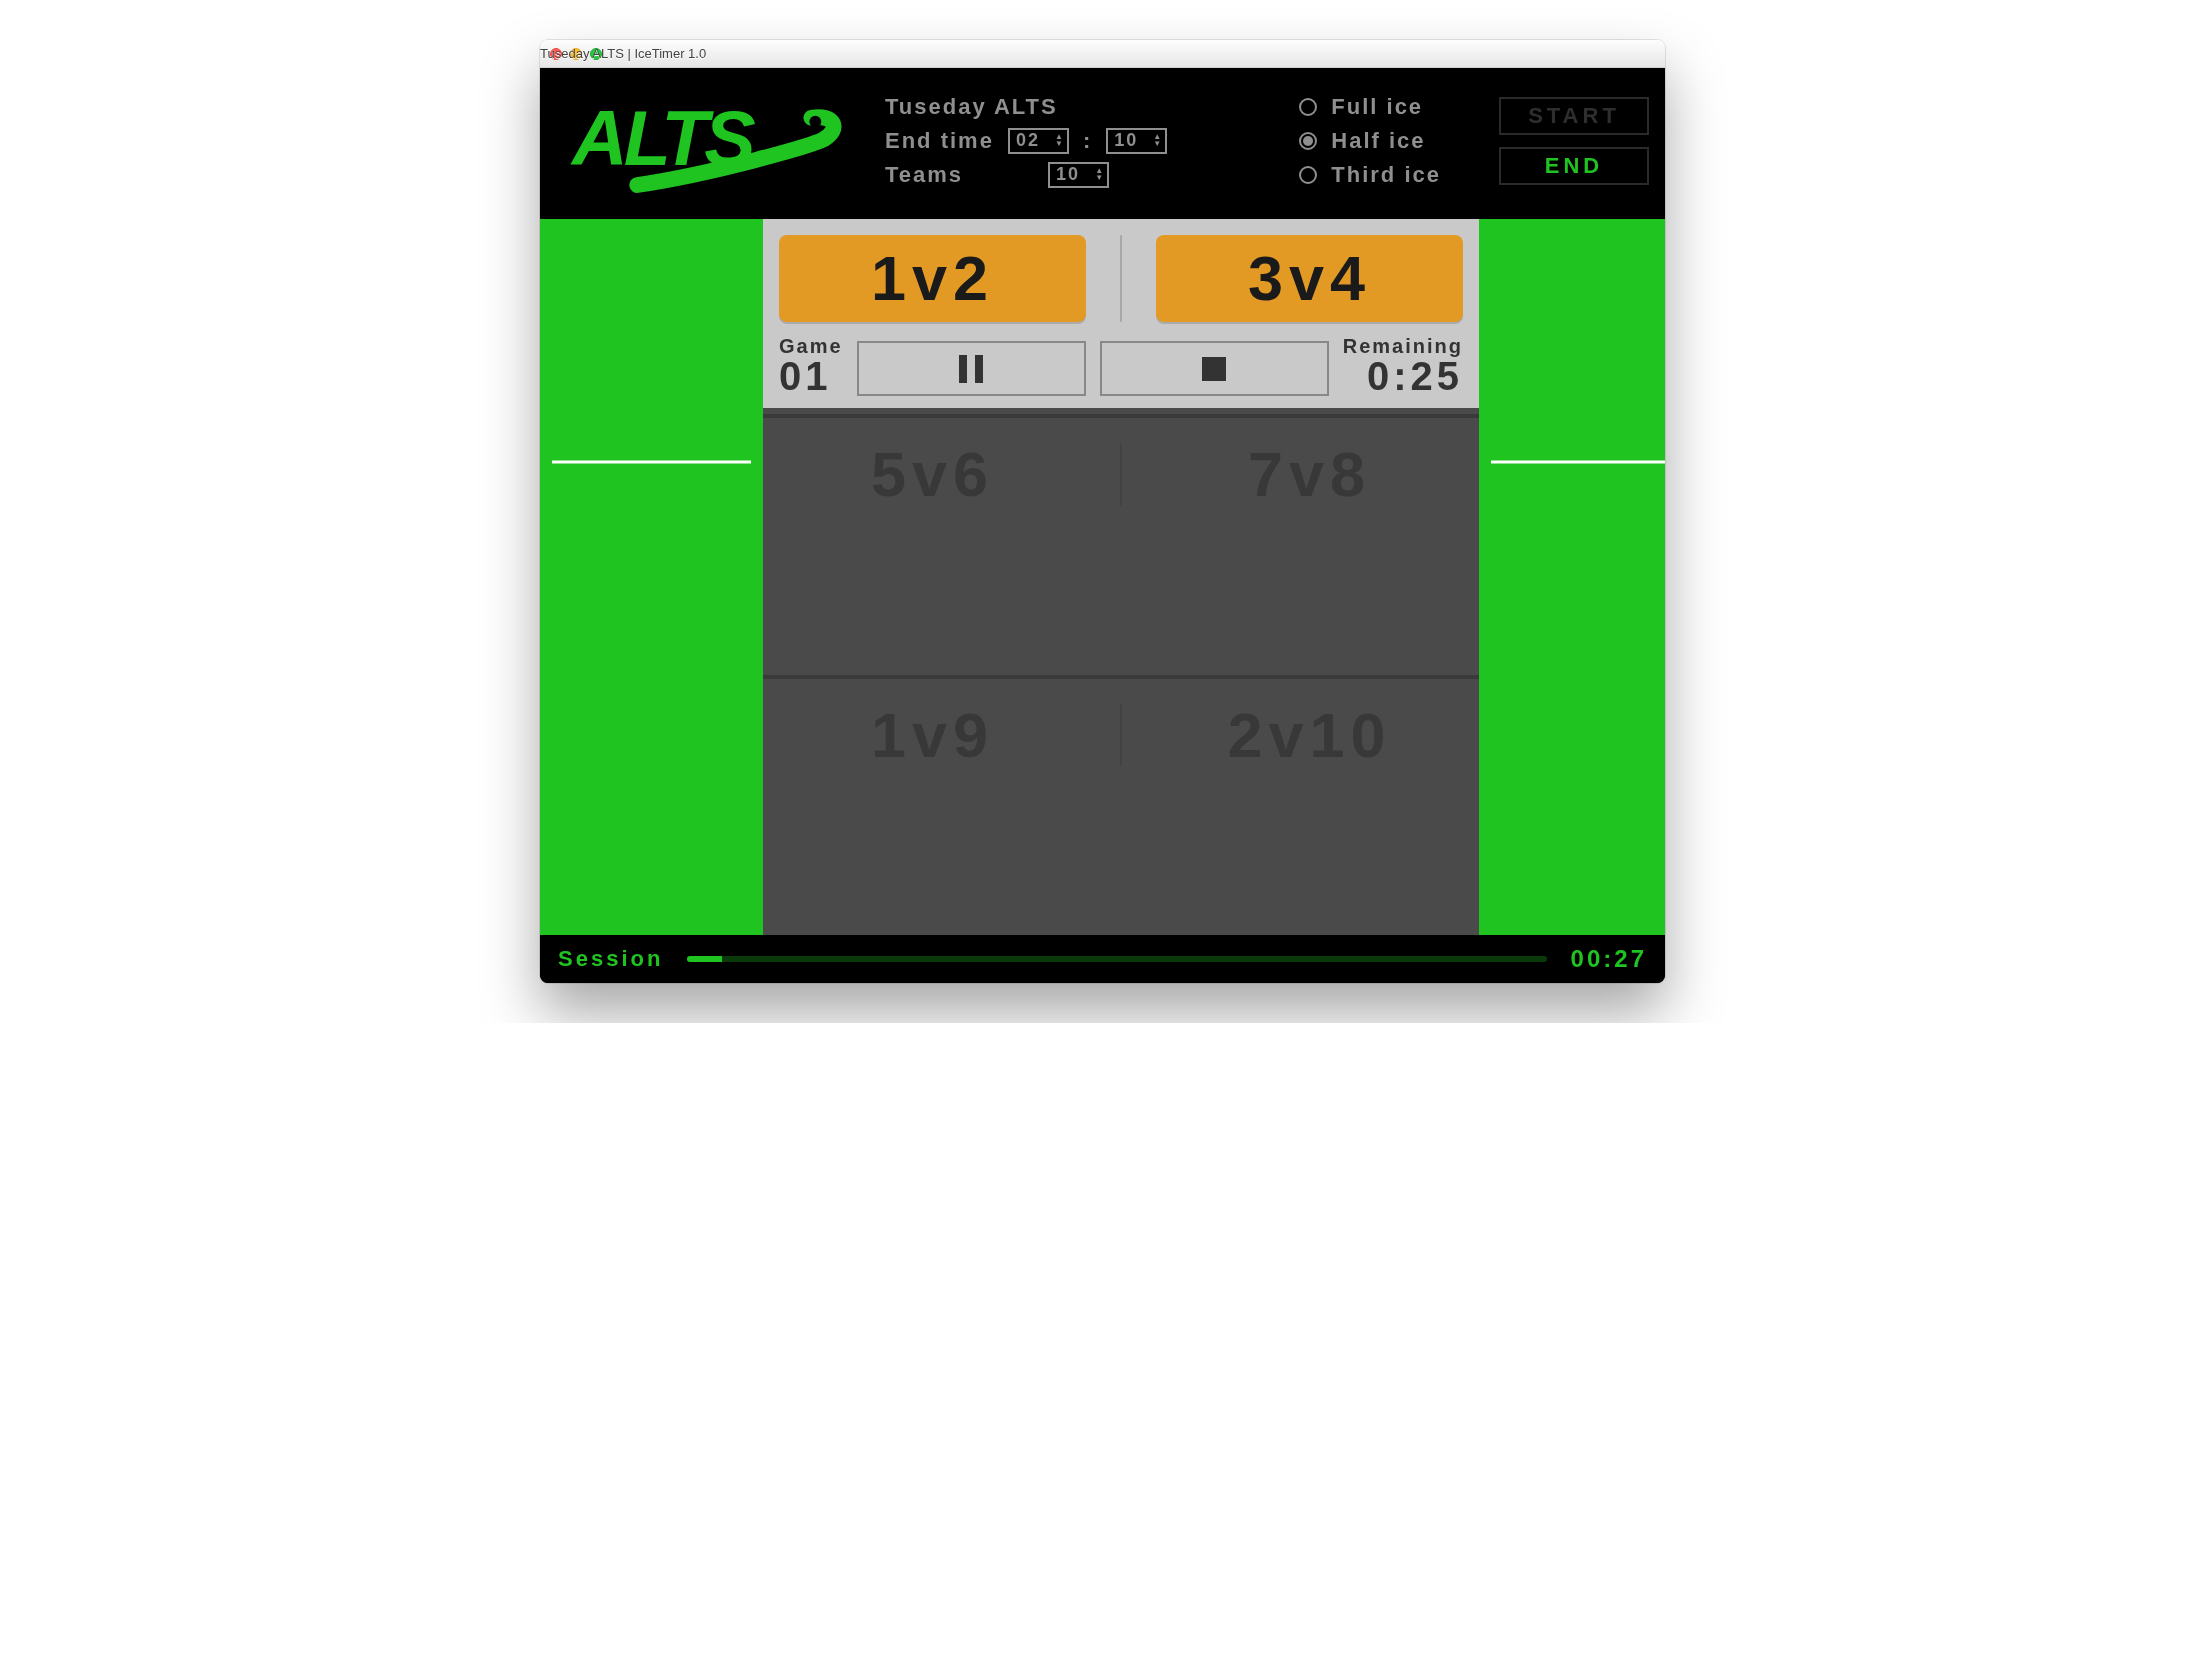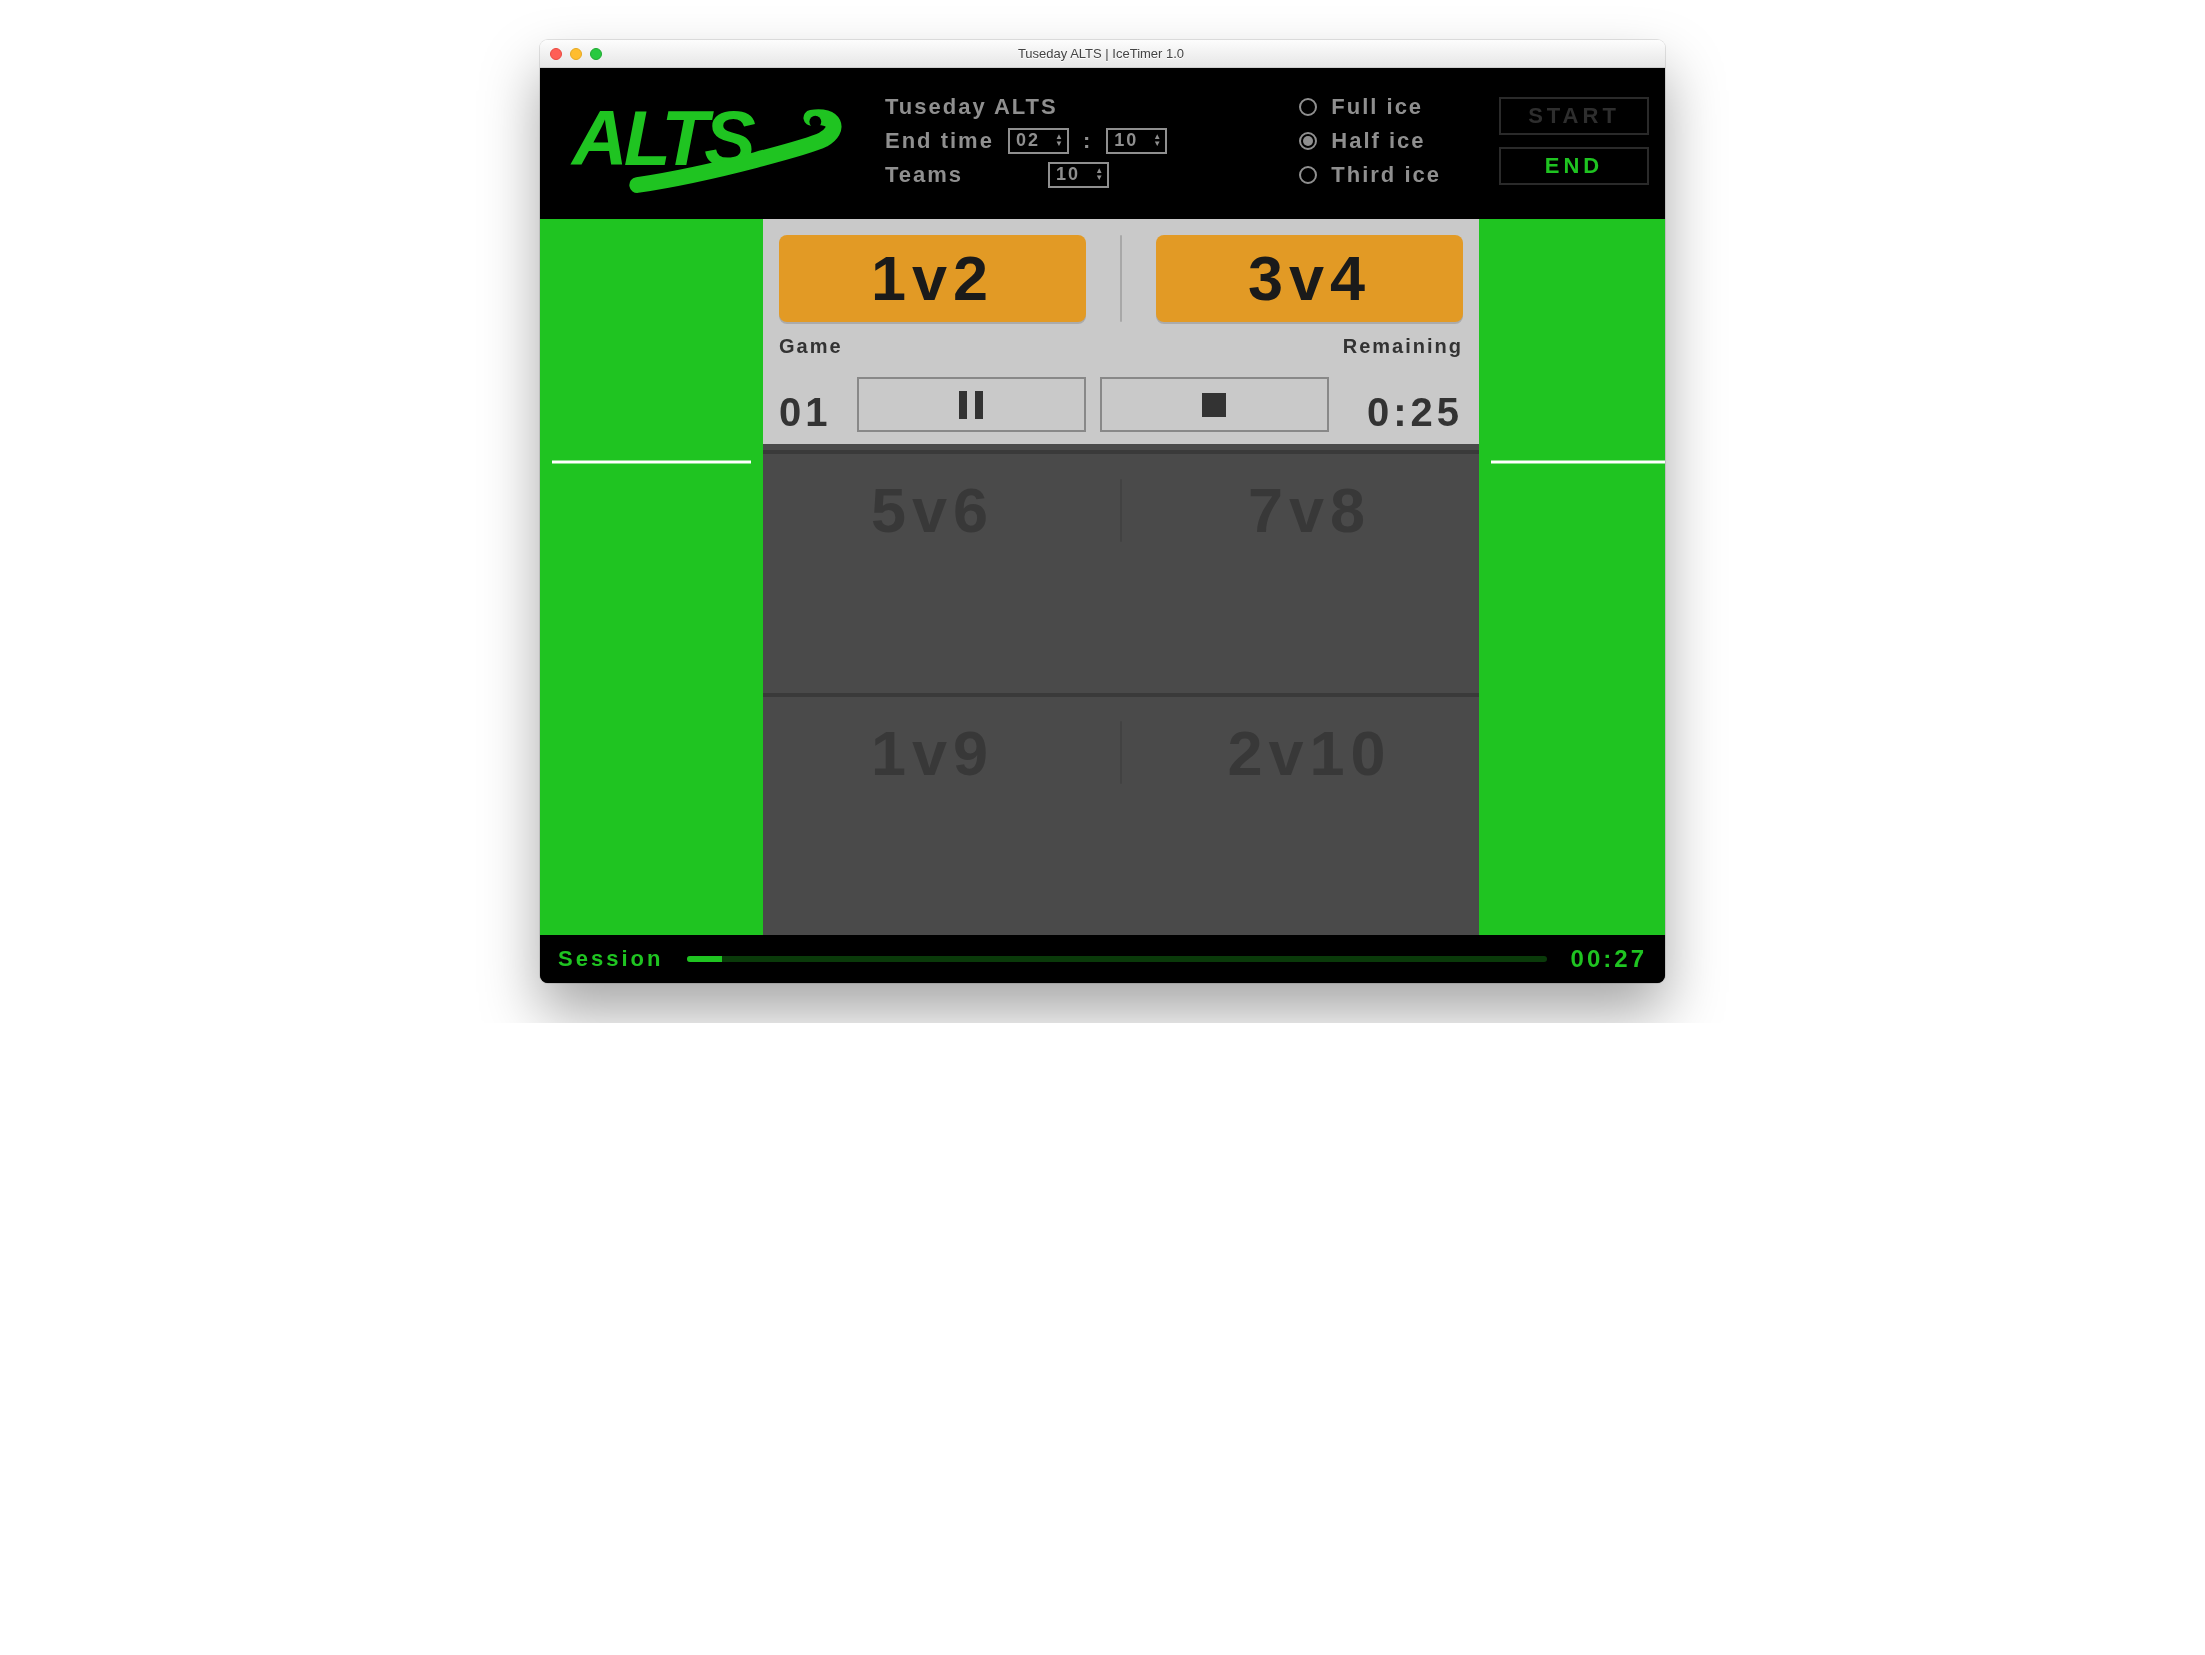--- a/index.html
+++ b/index.html
@@ -22,21 +22,21 @@
   }
   .titlebar{
     height:28px;display:flex;align-items:center;gap:8px;padding:0 10px;
     background:linear-gradient(#fdfdfd,#e6e6e6);border-bottom:1px solid #cfcfcf;
     position:relative;
   }
   .tb-dot{width:12px;height:12px;border-radius:50%;}
   .tb-close{background:#ff5f57;border:1px solid #e9483e;}
   .tb-min{background:#ffbd2e;border:1px solid #e5a820;}
   .tb-max{background:#28c940;border:1px solid #1fa831;}
-  .tb-title{position:absolute;left:0;right:3px;text-align:center;font:13px -apple-system,Helvetica,Arial;color:#444;text-shadow:0 1px 0 #fff;pointer-events:none;}
+  .tb-title{position:absolute;left:0;right:3px;font:13px -apple-system,Helvetica,Arial;color:#444;text-shadow:0 1px 0 #fff;pointer-events:none;}
   
   .app{background:#000;}
   .header{
     display:flex;align-items:center;gap:40px;padding:18px 16px 24px 28px;
   }
   .logo{width:277px;height:109px;flex:0 0 auto;}
   .session-block{display:flex;flex-direction:column;gap:8px;color:var(--med-gray);font-weight:700;letter-spacing:2px;}
   .sess-row{display:flex;align-items:center;gap:14px;font-size:22px;}
   .field-label{color:var(--med-gray);}
   .stepper{
@@ -78,21 +78,21 @@
     background:var(--light-gray);padding:16px 16px 12px 16px;
   }
   .current .matchpair{
     background:var(--orange);border-radius:8px;height:87px;line-height:87px;color:#1a1a1a;
     box-shadow:0 2px 0 rgba(0,0,0,.15);
   }
   .current .pair-sep{height:87px;background:#777;}
   .ctrlrow{display:flex;align-items:flex-end;gap:14px;margin-top:14px;}
   .ctrl-info{display:flex;flex-direction:column;line-height:1;}
   .ctrl-info .lab{font-size:20px;font-weight:800;color:#333;letter-spacing:2px;}
-  .ctrl-info .val{font-size:40px;font-weight:800;color:#333;letter-spacing:4px;margin-top:36px;}
+  .ctrl-info .val{font-size:40px;font-weight:800;color:#333;letter-spacing:4px;}
   .ctrl-info.right{text-align:right;margin-left:auto;}
   .ctrlbtn{
     flex:1;height:55px;border:2px solid #888;background:var(--light-gray);
     display:flex;align-items:center;justify-content:center;cursor:pointer;
   }
   .pause-ic{display:flex;gap:8px;}
   .pause-ic span{width:8px;height:28px;background:#333;}
   .stop-ic{width:24px;height:24px;background:#333;}
   
   .queued{background:var(--gray);padding:20px 16px 59px 16px;border-top:4px solid #3a3a3a;}

